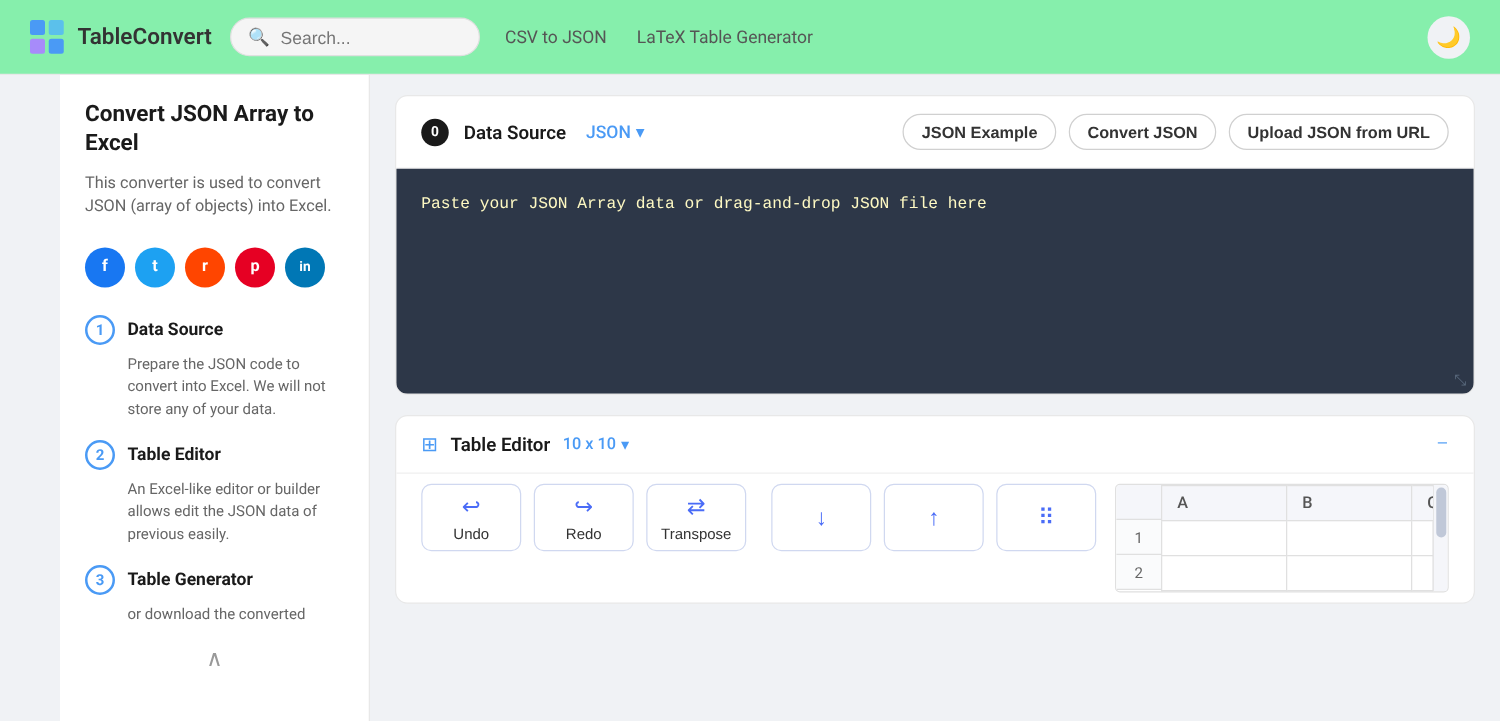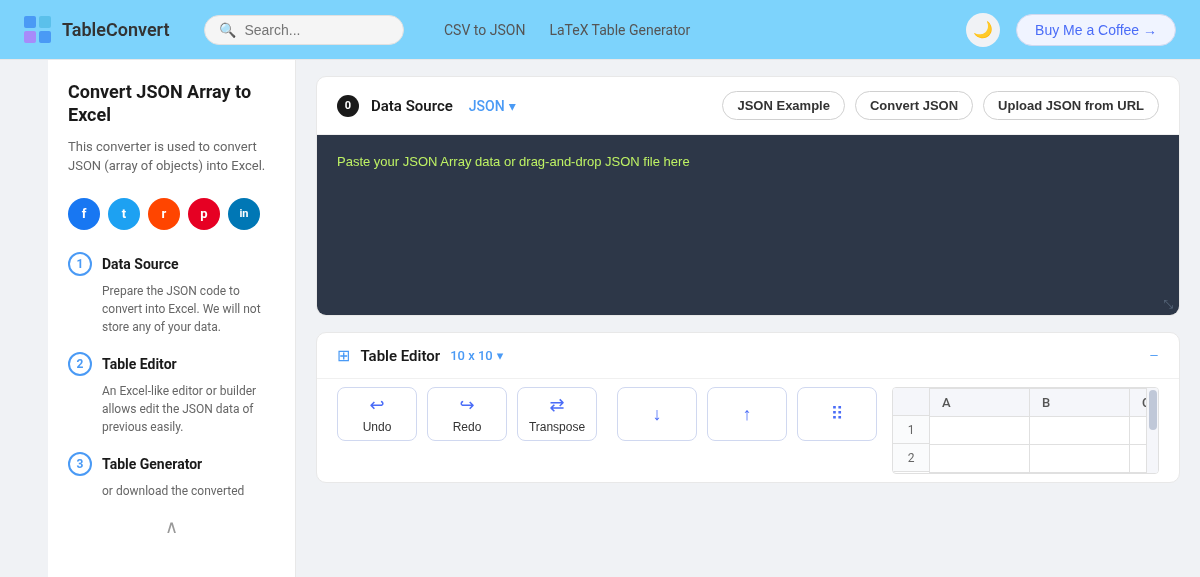--- a/index.html
+++ b/index.html
@@ -7,27 +7,26 @@
       font-family: -apple-system, BlinkMacSystemFont, 'Segoe UI', Roboto, sans-serif;
       background: #f0f2f5;
       color: #333;
       width: 1200px;
       height: 577px;
       overflow: hidden;
     }
 
     
     .header {
-      background: #7dd3fc;
+      background: #86efac;
       display: flex;
       align-items: center;
       padding: 0 24px;
       height: 60px;
       border-bottom: 1px solid #e8e8e8;
-      gap: 20px;
     }
     .logo-area {
       display: flex;
       align-items: center;
       gap: 10px;
       min-width: 160px;
     }
     .logo-icon {
       display: flex;
       gap: 3px;
@@ -283,23 +282,23 @@
     }
 
     
     .json-area {
       background: #2d3748;
       min-height: 180px;
       padding: 16px 20px;
       position: relative;
     }
     .json-placeholder {
-      color: #bef264;
-      font-size: 13px;
-      font-family: Liberation Sans, sans-serif;
+      color: #fef9c3;
+      font-size: 13px;
+      font-family: Liberation Mono, monospace;
     }
     .json-resize-handle {
       position: absolute;
       bottom: 4px;
       right: 6px;
       color: #5a6a7e;
       font-size: 12px;
     }
 
     
@@ -441,21 +440,20 @@
     <input type="text" placeholder="Search..." style="">
   </div>
 
   <nav class="nav-links">
     <a class="nav-link">CSV to JSON</a>
     <a class="nav-link">LaTeX Table Generator</a>
   </nav>
 
   <div class="header-right">
     <button class="dark-mode-btn">🌙</button>
-    <button class="coffee-btn">Buy Me a Coffee →</button>
   </div>
 </div>
 
 <div class="main">
 
   <div class="sidebar">
     <div class="sidebar-title">Convert JSON Array to Excel</div>
     <div class="sidebar-desc">This converter is used to convert JSON (array of objects) into Excel.</div>
 
     <div class="social-icons">

